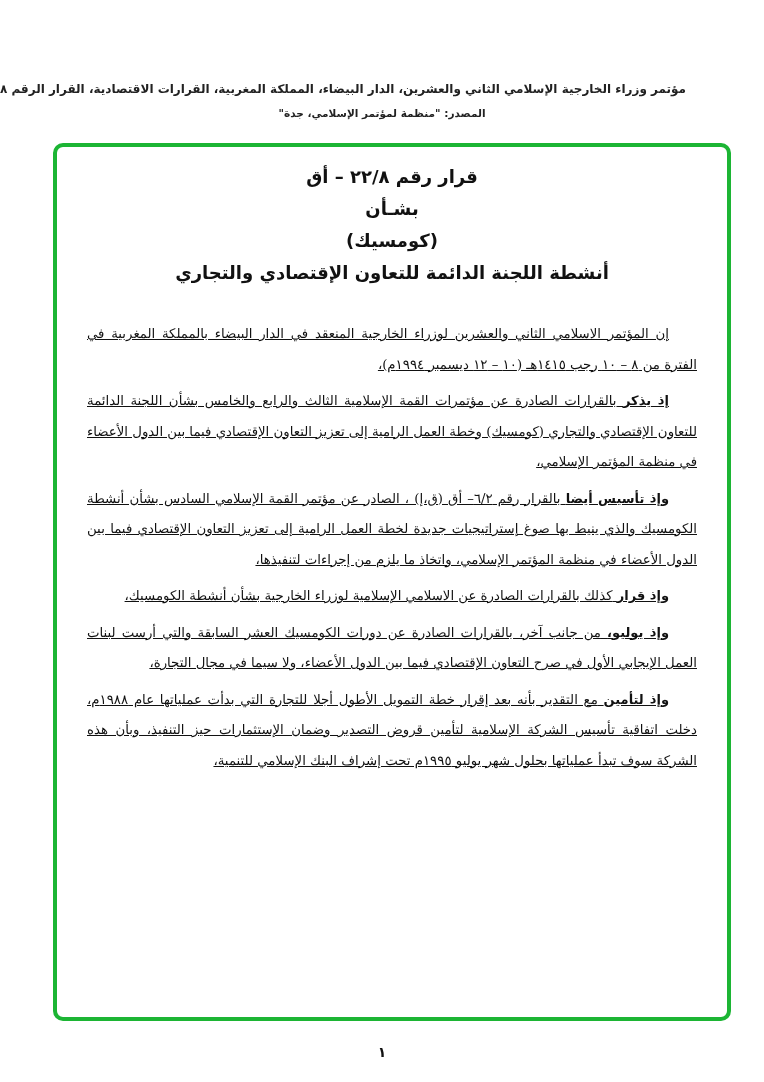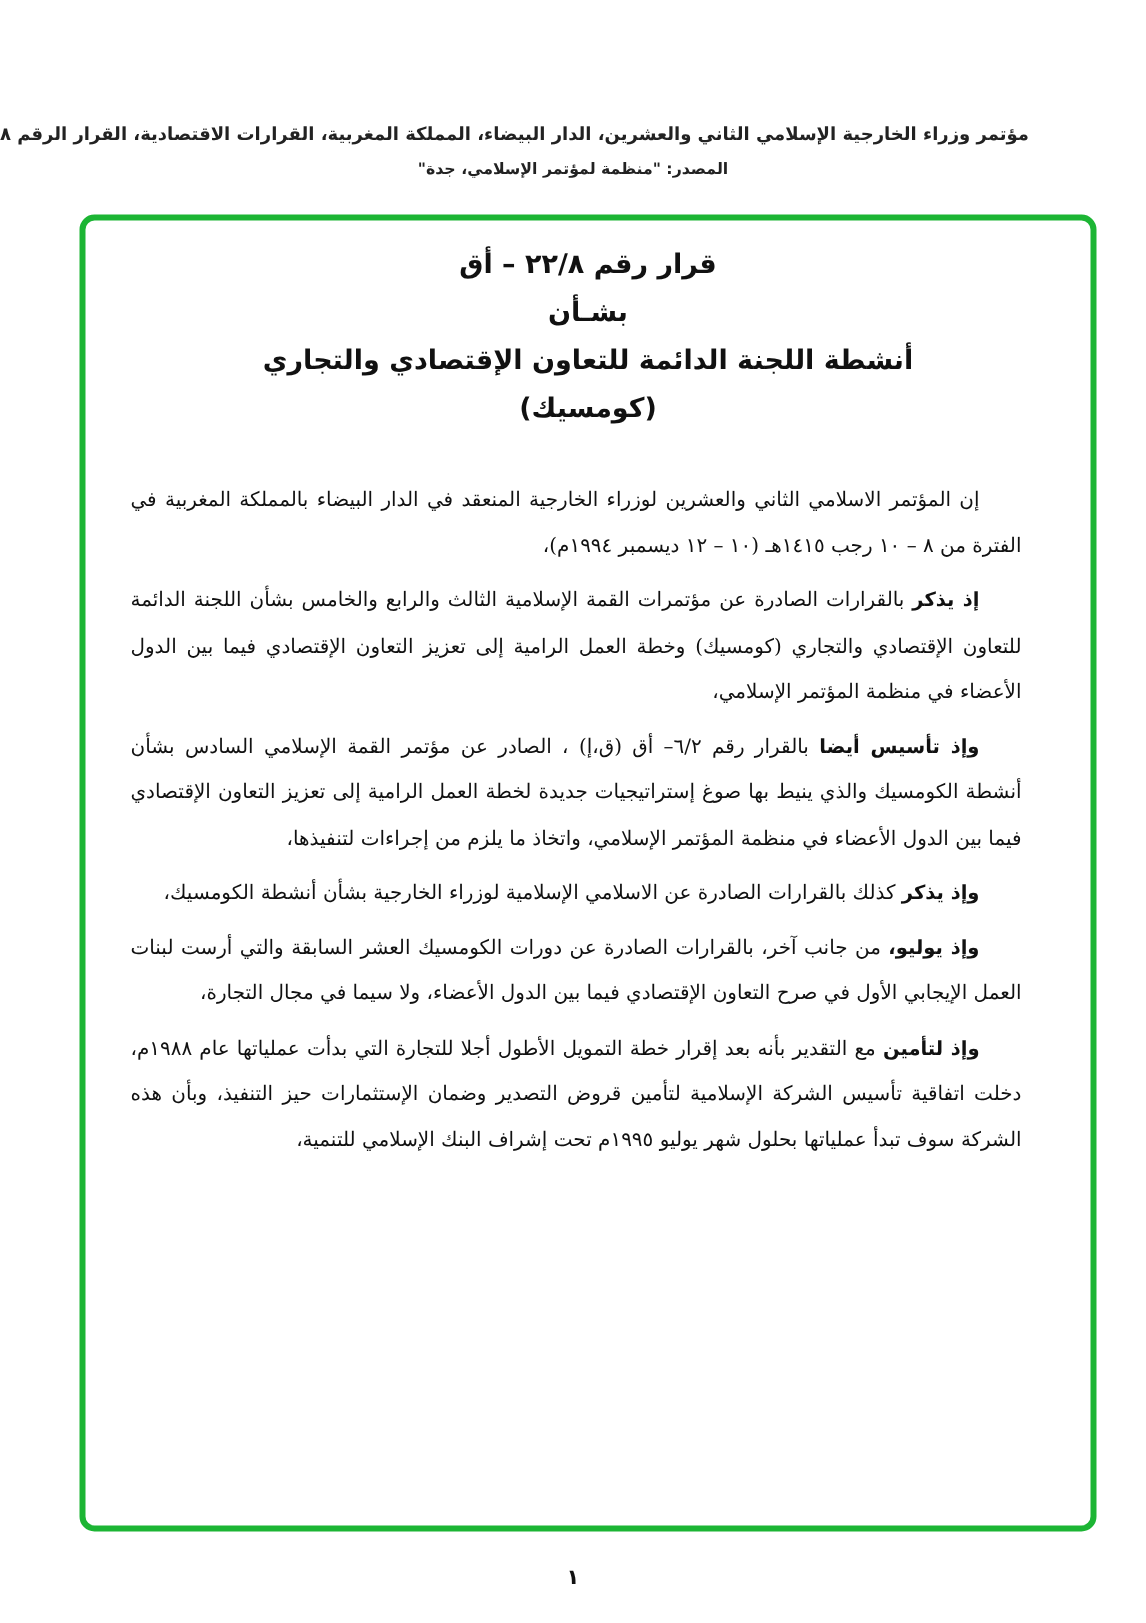--- a/index.html
+++ b/index.html
@@ -4,53 +4,53 @@
 <style>
   html, body { margin:0; padding:0; background:#ffffff; }
   body { width:764px; height:1082px; position:relative; overflow:hidden; font-family:"DejaVu Serif", serif; color:#111; }
   .header { position:absolute; left:40px; right:40px; direction:rtl; font-family:"DejaVu Sans", sans-serif; font-weight:bold; color:#222; text-align:right; }
   .header-line1 { top:82px; font-size:12px; right:78px; left:70px; white-space:nowrap; }
   .header-line2 { top:107px; font-size:10.5px; text-align:center; left:180px; right:180px; white-space:nowrap; }
   .frame { position:absolute; left:53px; top:143px; width:670px; height:870px; border:4px solid #1cb534; border-radius:10px; }
   .titles { position:absolute; left:0; right:0; top:14px; text-align:center; direction:rtl; font-family:"DejaVu Sans", sans-serif; font-weight:bold; }
   .titles div { font-size:18px; line-height:32px; height:32px; }
   .body { position:absolute; left:30px; right:30px; top:172px; direction:rtl; text-align:justify; font-size:13.3px; line-height:30.5px; }
-  .para { margin:0 16px 6px 0; text-indent:28px; }
+  .para { margin:0 0 6px 0; text-indent:28px;text-decoration:underline; }
   .lead { font-weight:bold; font-size:13px; font-family:"DejaVu Sans", sans-serif; }
   .page-number { position:absolute; top:1044px; left:370px; width:24px; text-align:center; font-size:14px; font-weight:bold; font-family:"DejaVu Sans", sans-serif; }
 </style>
 </head>
 <body>
 
 <div class="header header-line1">مؤتمر وزراء الخارجية الإسلامي الثاني والعشرين، الدار البيضاء، المملكة المغربية، القرارات الاقتصادية، القرار الرقم ٢٢/٨– أق</div>
 <div class="header header-line2">المصدر: "منظمة لمؤتمر الإسلامي، جدة"</div>
 
 <div class="frame" style="border-color: rgb(28, 181, 52);">
   <div class="titles">
     <div>قرار رقم ٢٢/٨ – أق</div>
     <div>بشـأن</div>
+    <div>(كومسيك)</div>
     <div>أنشطة اللجنة الدائمة للتعاون الإقتصادي والتجاري</div>
-    <div>(كومسيك)</div>
   </div>
 
   <div class="body">
     <p class="para">
       <span class="lead"></span>
       <span>إن المؤتمر الاسلامي الثاني والعشرين لوزراء الخارجية المنعقد في الدار البيضاء بالمملكة المغربية في الفترة من ٨ – ١٠ رجب ١٤١٥هـ (١٠ – ١٢ ديسمبر ١٩٩٤م)،</span>
     </p>
     <p class="para">
       <span class="lead">إذ يذكر</span>
       <span>بالقرارات الصادرة عن مؤتمرات القمة الإسلامية الثالث والرابع والخامس بشأن اللجنة الدائمة للتعاون الإقتصادي والتجاري (كومسيك) وخطة العمل الرامية إلى تعزيز التعاون الإقتصادي فيما بين الدول الأعضاء في منظمة المؤتمر الإسلامي،</span>
     </p>
     <p class="para">
       <span class="lead">وإذ تأسيس أيضا</span>
       <span>بالقرار رقم ٦/٢– أق (ق،إ) ، الصادر عن مؤتمر القمة الإسلامي السادس بشأن أنشطة الكومسيك والذي ينيط بها صوغ إستراتيجيات جديدة لخطة العمل الرامية إلى تعزيز التعاون الإقتصادي فيما بين الدول الأعضاء في منظمة المؤتمر الإسلامي، واتخاذ ما يلزم من إجراءات لتنفيذها،</span>
     </p>
     <p class="para">
-      <span class="lead">وإذ يذكر</span>
+      <span class="lead">وإذ قرار</span>
       <span>كذلك بالقرارات الصادرة عن الاسلامي الإسلامية لوزراء الخارجية بشأن أنشطة الكومسيك،</span>
     </p>
     <p class="para">
       <span class="lead">وإذ يوليو،</span>
       <span>من جانب آخر، بالقرارات الصادرة عن دورات الكومسيك العشر السابقة والتي أرست لبنات العمل الإيجابي الأول في صرح التعاون الإقتصادي فيما بين الدول الأعضاء، ولا سيما في مجال التجارة،</span>
     </p>
     <p class="para">
       <span class="lead">وإذ لتأمين</span>
       <span>مع التقدير بأنه بعد إقرار خطة التمويل الأطول أجلا للتجارة التي بدأت عملياتها عام ١٩٨٨م، دخلت اتفاقية تأسيس الشركة الإسلامية لتأمين قروض التصدير وضمان الإستثمارات حيز التنفيذ، وبأن هذه الشركة سوف تبدأ عملياتها بحلول شهر يوليو ١٩٩٥م تحت إشراف البنك الإسلامي للتنمية،</span>
     </p>

